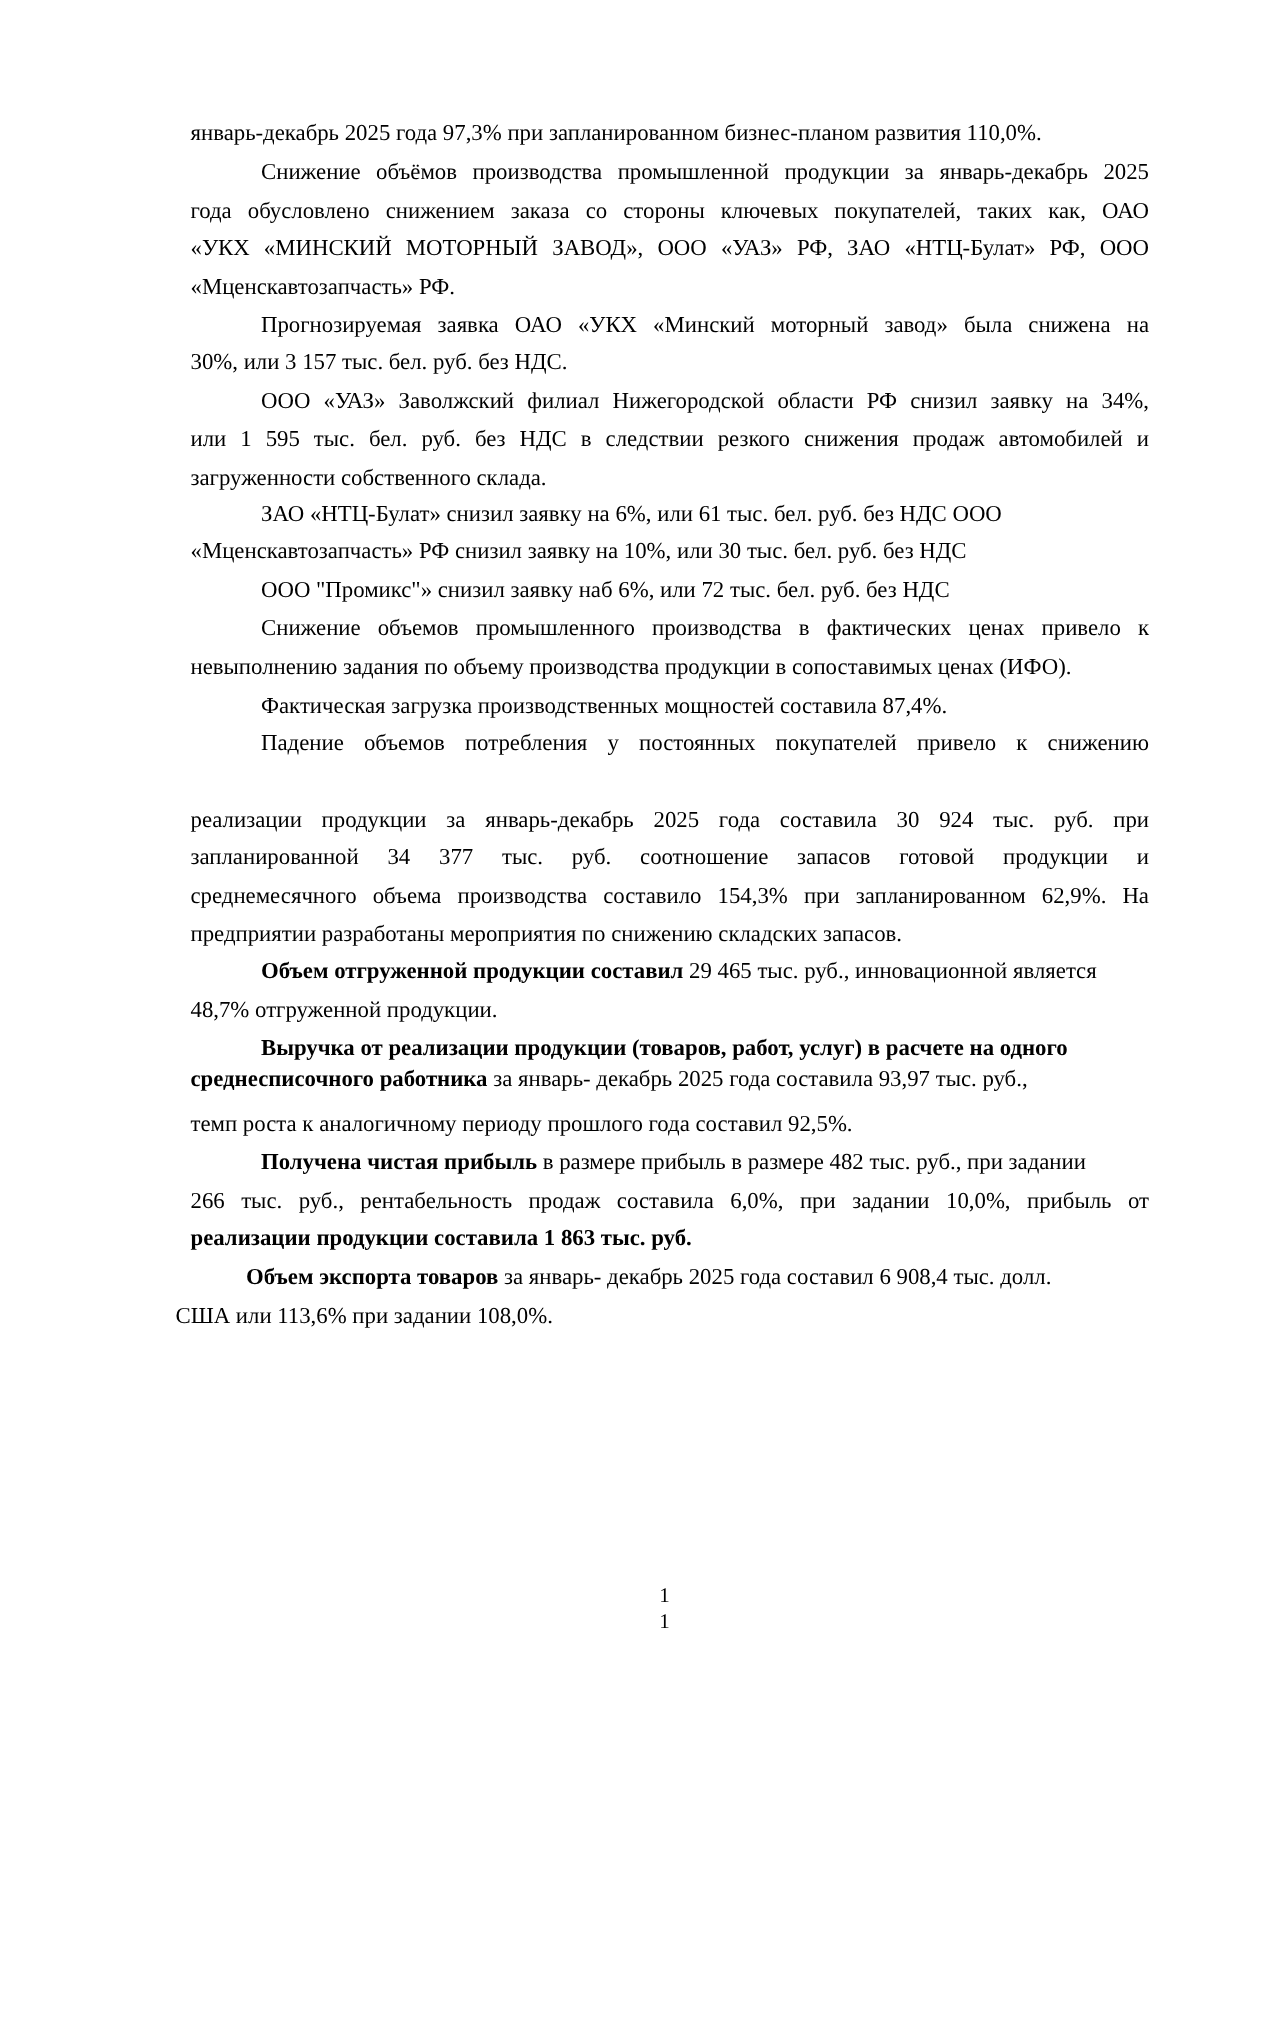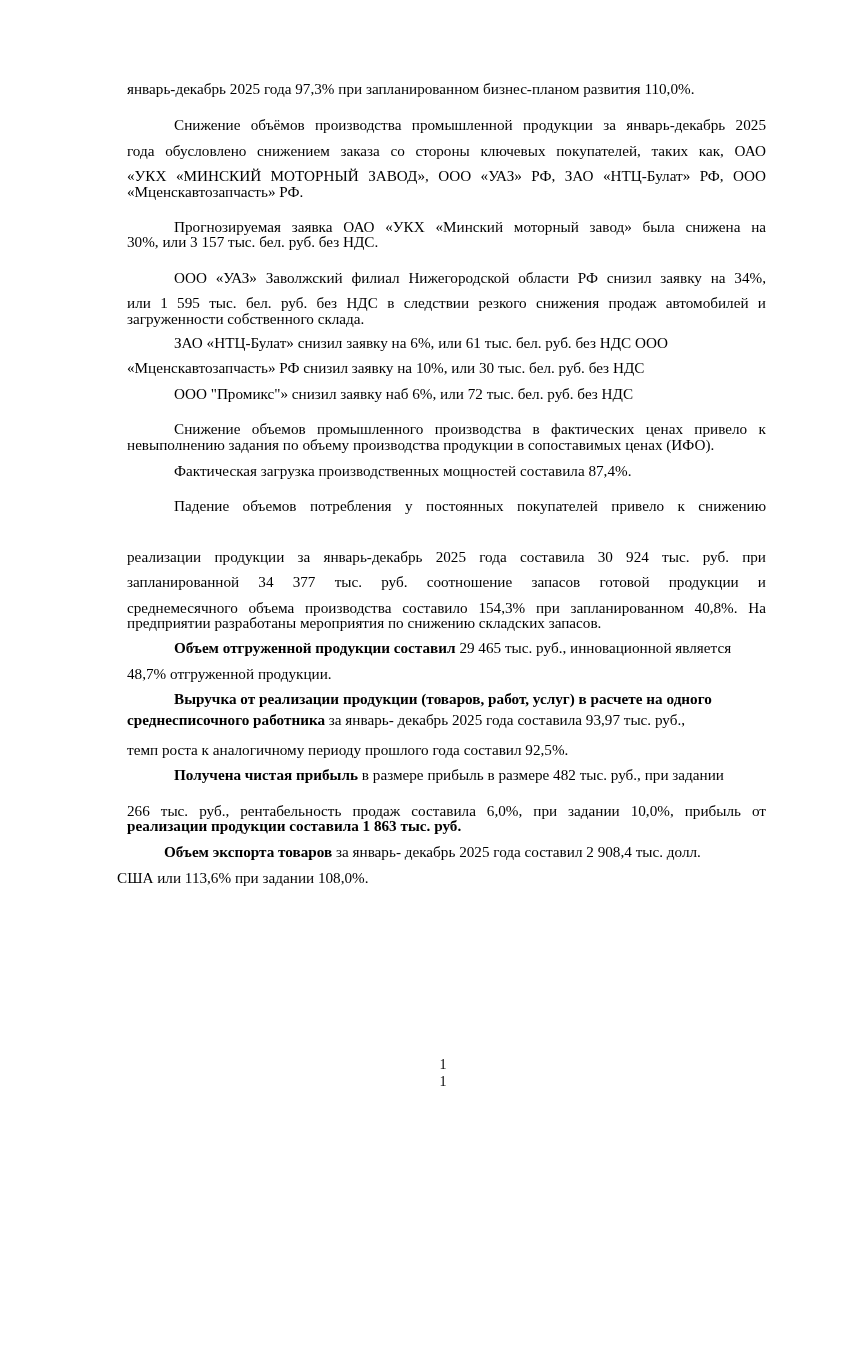--- a/index.html
+++ b/index.html
@@ -1,20 +1,20 @@
 <!DOCTYPE html>
 <html><head>
 <meta charset="utf-8">
 <style>
   html, body { margin: 0; padding: 0; background: #ffffff; }
   body { width: 844px; height: 1361px; position: relative; overflow: hidden;
          font-family: "Liberation Serif", serif; color: #000; font-size: 15.2px; }
   .page { position: absolute; left: 0; top: 0; width: 844px; height: 1361px; }
   .line { position: absolute; white-space: nowrap; line-height: 20px; }
-  .j { text-align: justify; text-align-last: justify; white-space: normal; margin-top: 10px; }
+  .j { text-align: justify; text-align-last: justify; white-space: normal; }
   b { font-weight: bold; }
   .pnum { position: absolute; left: 438px; width: 10px; text-align: center; font-size: 14px; }
 </style>
 </head>
 <body>
 
 <div class="page">
   <div class="line" style="left:127px;top:79px;width:617px;">январь-декабрь 2025 года 97,3% при запланированном бизнес-планом развития 110,0%.</div>
 
   <div class="line j" style="left:174px;top:105px;width:592px;">Снижение объёмов производства промышленной продукции за январь-декабрь 2025</div>
@@ -34,21 +34,21 @@
   <div class="line" style="left:174px;top:384px;">ООО "Промикс"»  снизил заявку наб 6%, или 72 тыс. бел. руб. без НДС</div>
 
   <div class="line j" style="left:174px;top:409px;width:592px;">Снижение объемов промышленного производства в фактических ценах привело к</div>
   <div class="line" style="left:127px;top:435px;">невыполнению задания по объему производства продукции в сопоставимых ценах (ИФО).</div>
 
   <div class="line" style="left:174px;top:461px;">Фактическая загрузка производственных мощностей составила 87,4%.</div>
 
   <div class="line j" style="left:174px;top:486px;width:592px;">Падение объемов потребления у постоянных покупателей привело к снижению</div>
   <div class="line j" style="left:127px;top:537px;width:639px;">реализации продукции за январь-декабрь 2025 года составила 30 924 тыс. руб. при</div>
   <div class="line j" style="left:127px;top:562px;width:639px;">запланированной 34 377 тыс. руб. соотношение запасов готовой продукции и</div>
-  <div class="line j" style="left:127px;top:588px;width:639px;">среднемесячного объема производства составило 154,3% при запланированном 40,8%. На</div>
+  <div class="line j" style="left:127px;top:588px;width:639px;">среднемесячного объема производства составило 154,3% при запланированном 62,9%. На</div>
   <div class="line" style="left:127px;top:613px;">предприятии разработаны мероприятия по снижению складских запасов.</div>
 
   <div class="line" style="left:174px;top:638px;width:592px;">
     <b>Объем отгруженной продукции составил</b><span> 29 465 тыс. руб., инновационной является</span>
   </div>
   <div class="line" style="left:127px;top:664px;">48,7% отгруженной продукции.</div>
 
   <div class="line" style="left:174px;top:689px;">
     <b>Выручка от реализации продукции (товаров, работ, услуг) в расчете на одного</b>
   </div>
@@ -57,19 +57,19 @@
   </div>
   <div class="line" style="left:127px;top:740px;">темп роста к аналогичному периоду прошлого года составил 92,5%.</div>
 
   <div class="line" style="left:174px;top:765px;">
     <b>Получена чистая прибыль</b><span> в размере прибыль в размере 482 тыс. руб., при задании</span>
   </div>
   <div class="line j" style="left:127px;top:791px;width:639px;">266 тыс. руб., рентабельность продаж составила 6,0%, при задании 10,0%, прибыль от</div>
   <div class="line" style="left:127px;top:816px;font-weight:bold;">реализации продукции составила 1 863 тыс. руб.</div>
 
   <div class="line" style="left:164px;top:842px;">
-    <b>Объем экспорта товаров</b><span> за январь- декабрь  2025 года составил 2 908,4 тыс. долл.</span>
+    <b>Объем экспорта товаров</b><span> за январь- декабрь  2025 года составил 6 908,4 тыс. долл.</span>
   </div>
   <div class="line" style="left:117px;top:868px;">США или 113,6% при задании 108,0%.</div>
 
   <div class="pnum" style="top:1057px;">1</div>
   <div class="pnum" style="top:1074px;">1</div>
 </div>
 
 </body></html>

